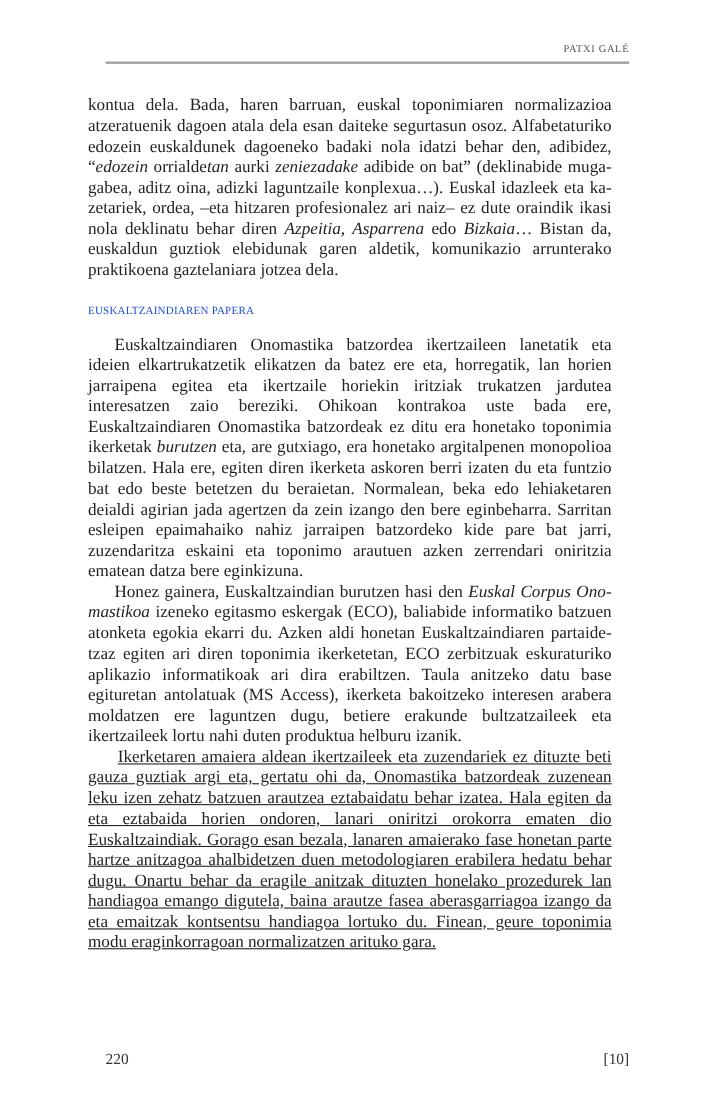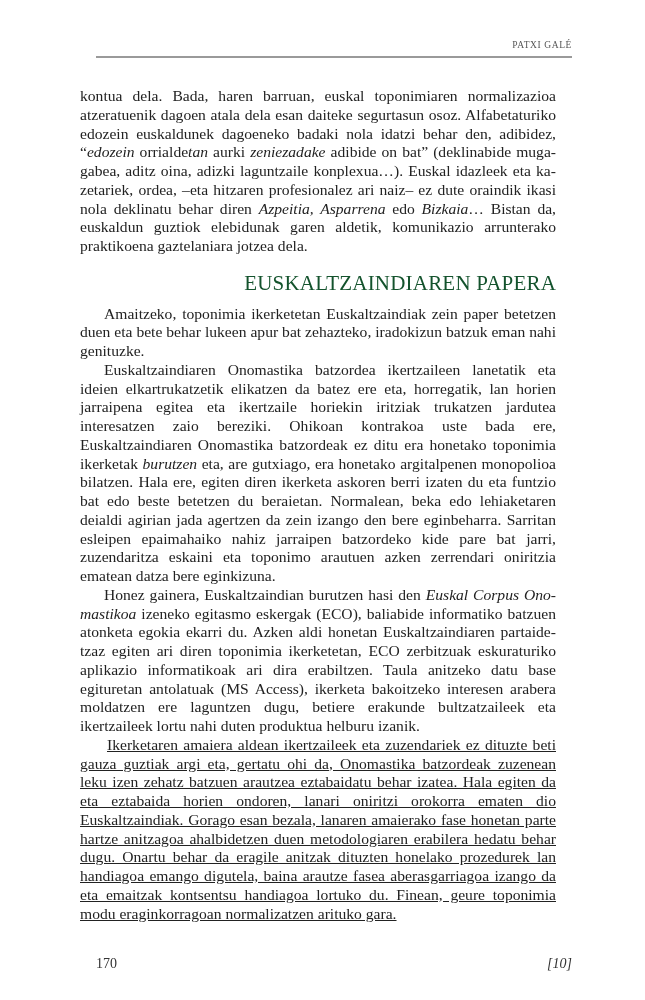--- a/index.html
+++ b/index.html
@@ -21,42 +21,41 @@
       position: absolute; left: 80px; width: 476px; top: 87px;
       font-family: "Liberation Serif", serif;
       font-size: 15.6px; line-height: 18.75px; color: #222;
       text-align: justify; hyphens: manual;
     }
     .body-text p { margin: 0; }
     .body-text p.indent { text-indent: 24px; }
     .body-text p.indent2 { text-indent: 27px; text-decoration: underline; }
     .section-heading {
       margin: 18px 0 12px 0 !important;
-      font-size: 21px; letter-spacing: 0.2px; color: #14532d; text-align: right;
+      font-size: 10px; letter-spacing: 0.2px; color: #1d4ed8; text-align: left;
       font-weight: normal;
     }
     em { font-style: italic; }
     .footer {
       position: absolute; top: 956px; left: 96px; width: 476px;
       font-family: "Liberation Serif", serif; font-size: 14px; color: #333;
     }
     .footer .page-number { position: absolute; left: 0; }
-    .footer .page-ref { position: absolute; right: 0; font-style: italic; }
+    .footer .page-ref { position: absolute; right: 0; }
   </style>
 </head>
 <body>
 
 <div class="running-head">PATXI GALÉ</div>
 <div class="head-rule"></div>
 
 <div class="body-text">
   <p><span>kontua dela. Bada, haren barruan, euskal toponimiaren normalizazioa atzeratuenik dagoen atala dela esan daiteke segurtasun osoz. Alfabetaturiko edozein euskaldunek dagoeneko badaki nola idatzi behar den, adibidez, “</span><em>edozein</em><span> orrialde</span><em>tan</em><span> aurki </span><em>zeniezadake</em><span> adibide on bat” (deklinabide muga­gabea, aditz oina, adizki laguntzaile konplexua…). Euskal idazleek eta ka­zetariek, ordea, –eta hitzaren profesionalez ari naiz– ez dute oraindik ika­si nola deklinatu behar diren </span><em>Azpeitia, Asparrena</em><span> edo </span><em>Bizkaia</em><span>… Bistan da, euskaldun guztiok elebidunak garen aldetik, komunikazio arrunterako praktikoena gaztelaniara jotzea dela.</span></p>
   <h2 class="section-heading">EUSKALTZAINDIAREN PAPERA</h2>
-  <p class="indent"><span>Amaitzeko, toponimia ikerketetan Euskaltzaindiak zein paper betetzen duen eta bete behar lukeen apur bat zehazteko, iradokizun batzuk eman nahi genituzke.</span></p>
   <p class="indent"><span>Euskaltzaindiaren Onomastika batzordea ikertzaileen lanetatik eta ideien elkartrukatzetik elikatzen da batez ere eta, horregatik, lan horien jarraipena egitea eta ikertzaile horiekin iritziak trukatzen jardutea interesatzen zaio be­reziki. Ohikoan kontrakoa uste bada ere, Euskaltzaindiaren Onomastika ba­tzordeak ez ditu era honetako toponimia ikerketak </span><em>burutzen</em><span> eta, are gutxia­go, era honetako argitalpenen monopolioa bilatzen. Hala ere, egiten diren ikerketa askoren berri izaten du eta funtzio bat edo beste betetzen du beraie­tan. Normalean, beka edo lehiaketaren deialdi agirian jada agertzen da zein izango den bere eginbeharra. Sarritan esleipen epaimahaiko nahiz jarraipen ba­tzordeko kide pare bat jarri, zuzendaritza eskaini eta toponimo arautuen azken zerrendari oniritzia ematean datza bere eginkizuna.</span></p>
   <p class="indent"><span>Honez gainera, Euskaltzaindian burutzen hasi den </span><em>Euskal Corpus Ono­mastikoa</em><span> izeneko egitasmo eskergak (ECO), baliabide informatiko batzuen atonketa egokia ekarri du. Azken aldi honetan Euskaltzaindiaren partaide­tzaz egiten ari diren toponimia ikerketetan, ECO zerbitzuak eskuraturiko aplikazio informatikoak ari dira erabiltzen. Taula anitzeko datu base egiture­tan antolatuak (MS Access), ikerketa bakoitzeko interesen arabera moldatzen ere laguntzen dugu, betiere erakunde bultzatzaileek eta ikertzaileek lortu nahi duten produktua helburu izanik.</span></p>
   <p class="indent2"><span>Ikerketaren amaiera aldean ikertzaileek eta zuzendariek ez dituzte beti gauza guztiak argi eta, gertatu ohi da, Onomastika batzordeak zuzenean leku izen zehatz batzuen arautzea eztabaidatu behar izatea. Hala egiten da eta ez­tabaida horien ondoren, lanari oniritzi orokorra ematen dio Euskaltzaindiak. Gorago esan bezala, lanaren amaierako fase honetan parte hartze anitzagoa ahalbidetzen duen metodologiaren erabilera hedatu behar dugu. Onartu be­har da eragile anitzak dituzten honelako prozedurek lan handiagoa emango digutela, baina arautze fasea aberasgarriagoa izango da eta emaitzak kon­tsentsu handiagoa lortuko du. Finean, geure toponimia modu eraginkorra­goan normalizatzen arituko gara.</span></p>
 </div>
 
 <div class="footer">
-  <span class="page-number">170</span>
+  <span class="page-number">220</span>
   <span class="page-ref">[10]</span>
 </div>
 
 </body></html>

